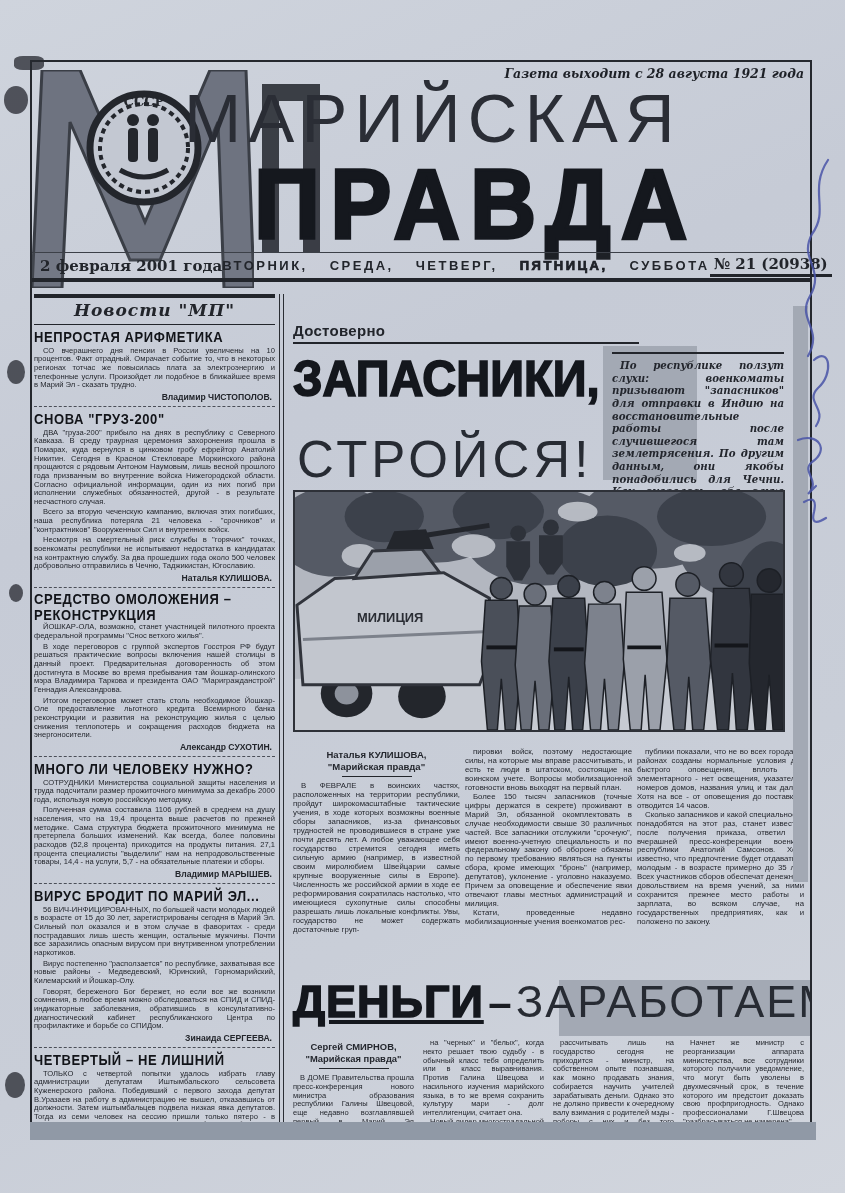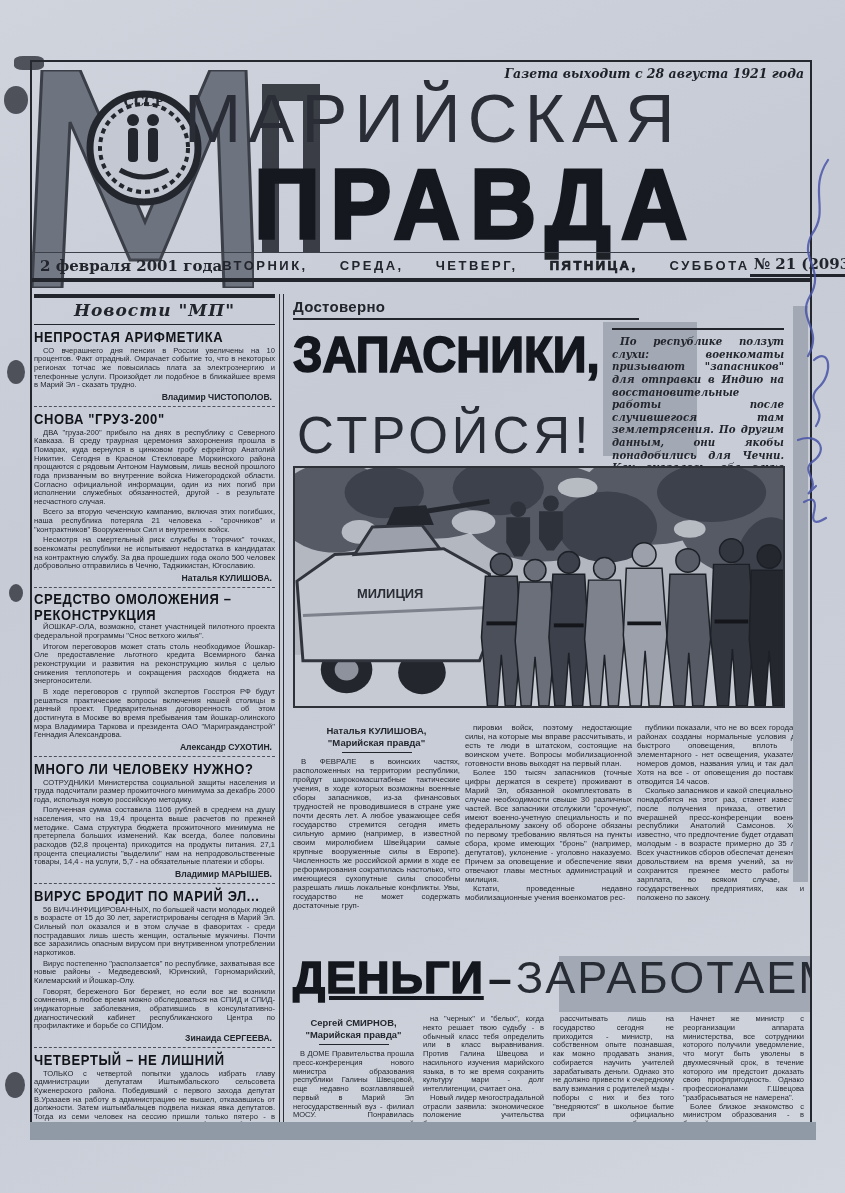--- a/index.html
+++ b/index.html
@@ -53,21 +53,21 @@
     transform:scale(1.02,1.1); transform-origin:left top; white-space:nowrap;
   }
   .dateline {
     position:absolute; left:0; right:0; bottom:12px; height:30px;
     border-top:1px solid #3c4048; border-bottom:4px solid #22252b;
     display:flex; align-items:center; justify-content:space-between; padding:0 8px;
     background:rgba(255,255,255,.04);
   }
   .pubdate, .issue { font-family:"DejaVu Serif", serif; font-weight:bold; font-size:15px; white-space:nowrap; }
   .issue { border-bottom:3px solid #22252b; padding:0 4px 1px; }
-  .days { flex:1; display:flex; justify-content:center; gap:32px; }
+  .days { flex:1; display:flex; justify-content:center; gap:22px; }
   .days span { font-size:13px; font-weight:bold; letter-spacing:2.5px; white-space:nowrap; }
   .day-strong { -webkit-text-stroke:.7px #14171d; }
 
   
   .columns-wrap { position:absolute; top:232px; bottom:0; left:0; right:0; display:flex; }
   .vdivider { width:5px; border-left:1.5px solid #2a2d33; border-right:1.5px solid #2a2d33; margin:0 1px; }
 
   
   .news-col { width:246px; padding:0 3px 0 2px; overflow:hidden; }
   .news-header {
@@ -80,21 +80,21 @@
   .news-headline {
     margin:2px 0 3px; font-size:13px; font-weight:bold; letter-spacing:.6px; color:#121419;
     transform:scaleY(1.18); transform-origin:left center; line-height:1.05;
   }
   .body-text { margin:0 0 2px; font-size:7.6px; line-height:1.14; text-align:justify; text-indent:9px; color:#24272e; }
   .byline { text-align:right; font-weight:bold; font-size:8.6px; margin:1px 3px 2px 0; }
 
   
   .main-col { flex:1; position:relative; padding:4px 6px 0 8px; overflow:hidden; }
   .gray-strip { position:absolute; right:2px; top:12px; width:15px; height:576px; background:#a3a9b4; }
-  .kicker-row { width:346px; border-bottom:2px solid #22252b; padding-bottom:2px; }
+  .kicker-row { width:346px; border-bottom:2px solid #22252b; padding-bottom:2px;margin-top:24px; }
   .kicker { font-size:15px; font-weight:bold; letter-spacing:.3px; }
   .headline-area { position:relative; height:138px; }
   .gray-block { position:absolute; left:310px; top:2px; width:94px; height:134px; background:#a3a9b4; }
   .main-headline1 {
     position:absolute; left:0; top:4px; margin:0; font-size:47px; font-weight:bold;
     letter-spacing:0; color:#14171d; -webkit-text-stroke:1.6px #14171d;
     transform:scaleY(1.08); transform-origin:left top; white-space:nowrap;
   }
   .main-headline2 {
     position:absolute; left:4px; top:86px; margin:0; font-size:51px; font-weight:normal;
@@ -193,22 +193,22 @@
           <h3 class="news-headline">СНОВА "ГРУЗ-200"</h3>
           <p class="body-text">ДВА "груза-200" прибыло на днях в республику с Северного Кавказа. В среду траурная церемония захоронения прошла в Помарах, куда вернулся в цинковом гробу ефрейтор Анатолий Никитин. Сегодня в Красном Стекловаре Моркинского района прощаются с рядовым Антоном Наумовым, лишь весной прошлого года призванным во внутренние войска Нижегородской области. Согласно официальной информации, один из них погиб при исполнении служебных обязанностей, другой - в результате несчастного случая.</p>
           <p class="body-text">Всего за вторую чеченскую кампанию, включая этих погибших, наша республика потеряла 21 человека - "срочников" и "контрактников" Вооруженных Сил и внутренних войск.</p>
           <p class="body-text">Несмотря на смертельный риск службы в "горячих" точках, военкоматы республики не испытывают недостатка в кандидатах на контрактную службу. За два прошедших года около 500 человек добровольно отправились в Чечню, Таджикистан, Югославию.</p>
           <div class="byline">Наталья КУЛИШОВА.</div>
         </article>
 
         <article class="news-item">
           <h3 class="news-headline">СРЕДСТВО ОМОЛОЖЕНИЯ – РЕКОНСТРУКЦИЯ</h3>
           <p class="body-text">ЙОШКАР-ОЛА, возможно, станет участницей пилотного проекта федеральной программы "Снос ветхого жилья".</p>
+          <p class="body-text">В ходе переговоров с группой экспертов Госстроя РФ будут решаться практические вопросы включения нашей столицы в данный проект. Предварительная договоренность об этом достигнута в Москве во время пребывания там йошкар-олинского мэра Владимира Таркова и президента ОАО "Маригражданстрой" Геннадия Александрова.</p>
           <p class="body-text">Итогом переговоров может стать столь необходимое Йошкар-Оле предоставление льготного кредита Всемирного банка реконструкции и развития на реконструкцию жилья с целью снижения теплопотерь и сокращения расходов бюджета на энергоносители.</p>
-          <p class="body-text">В ходе переговоров с группой экспертов Госстроя РФ будут решаться практические вопросы включения нашей столицы в данный проект. Предварительная договоренность об этом достигнута в Москве во время пребывания там йошкар-олинского мэра Владимира Таркова и президента ОАО "Маригражданстрой" Геннадия Александрова.</p>
           <div class="byline">Александр СУХОТИН.</div>
         </article>
 
         <article class="news-item">
           <h3 class="news-headline">МНОГО ЛИ ЧЕЛОВЕКУ НУЖНО?</h3>
           <p class="body-text">СОТРУДНИКИ Министерства социальной защиты населения и труда подсчитали размер прожиточного минимума за декабрь 2000 года, используя новую российскую методику.</p>
           <p class="body-text">Полученная сумма составила 1106 рублей в среднем на душу населения, что на 19,4 процента выше расчетов по прежней методике. Сама структура бюджета прожиточного минимума не претерпела больших изменений. Как всегда, более половины расходов (52,8 процента) приходится на продукты питания. 27,1 процента специалисты "выделили" нам на непродовольственные товары, 14,4 - на услуги, 5,7 - на обязательные платежи и сборы.</p>
           <div class="byline">Владимир МАРЫШЕВ.</div>
         </article>
 

